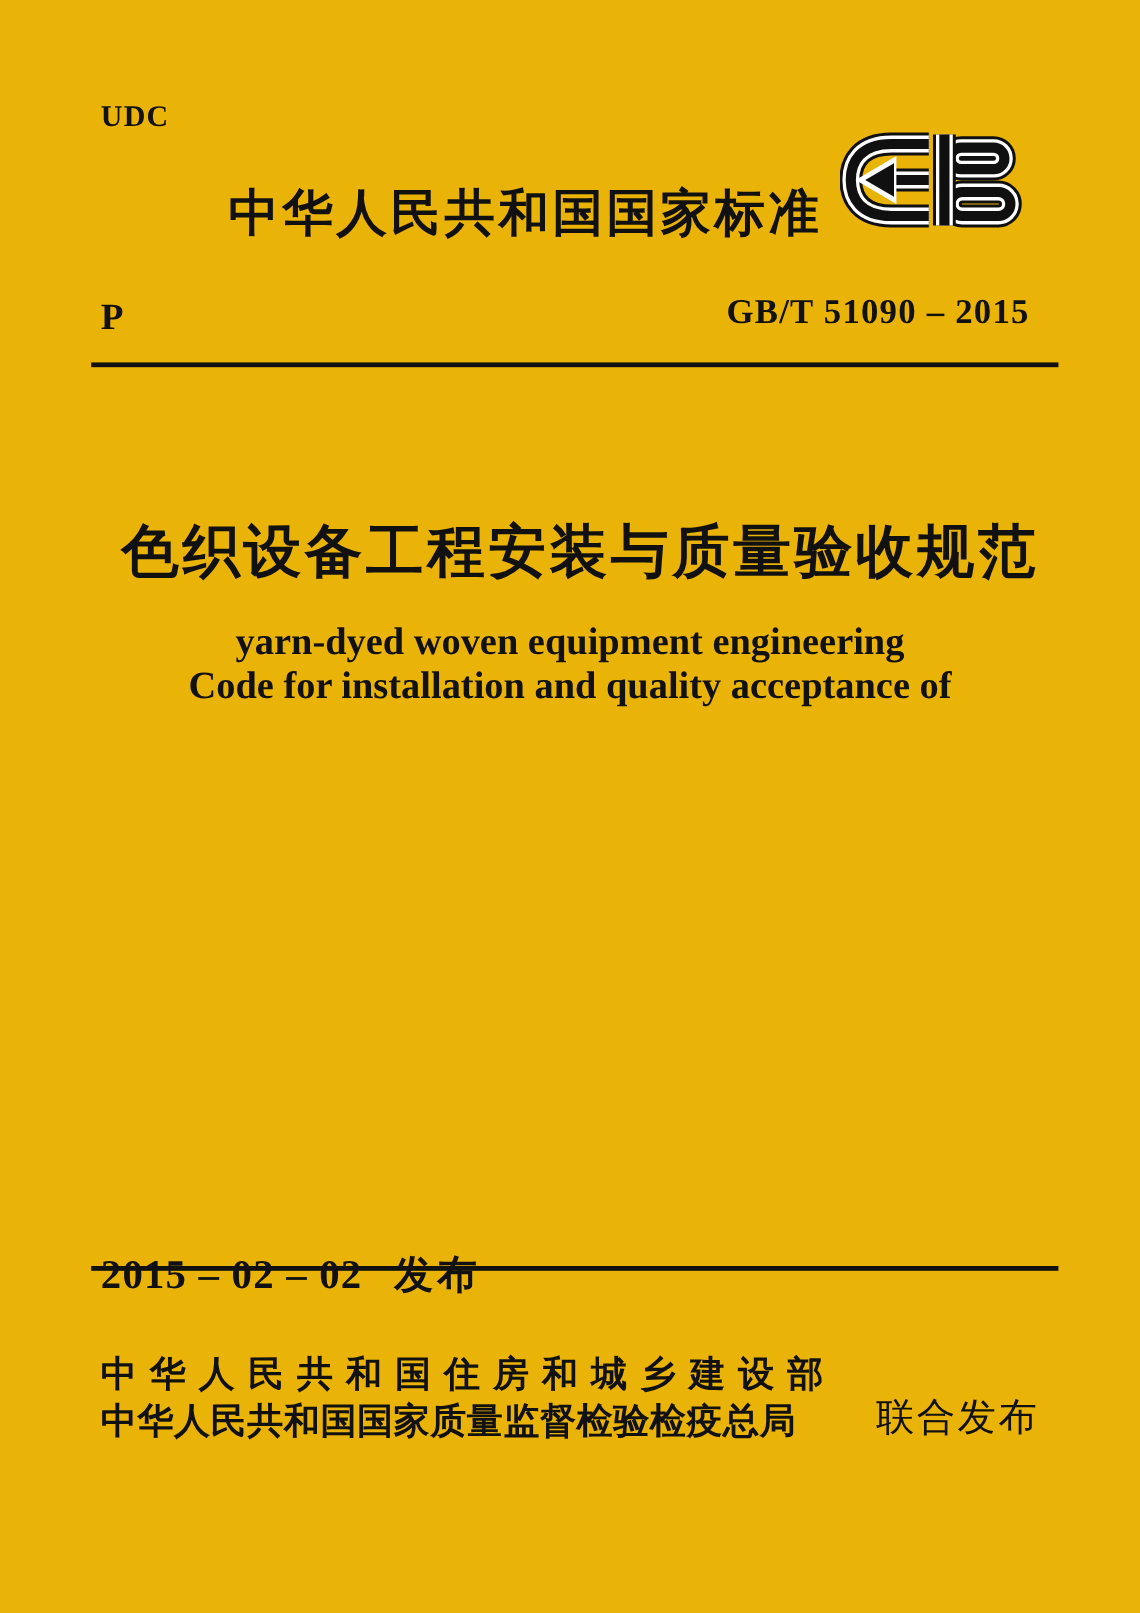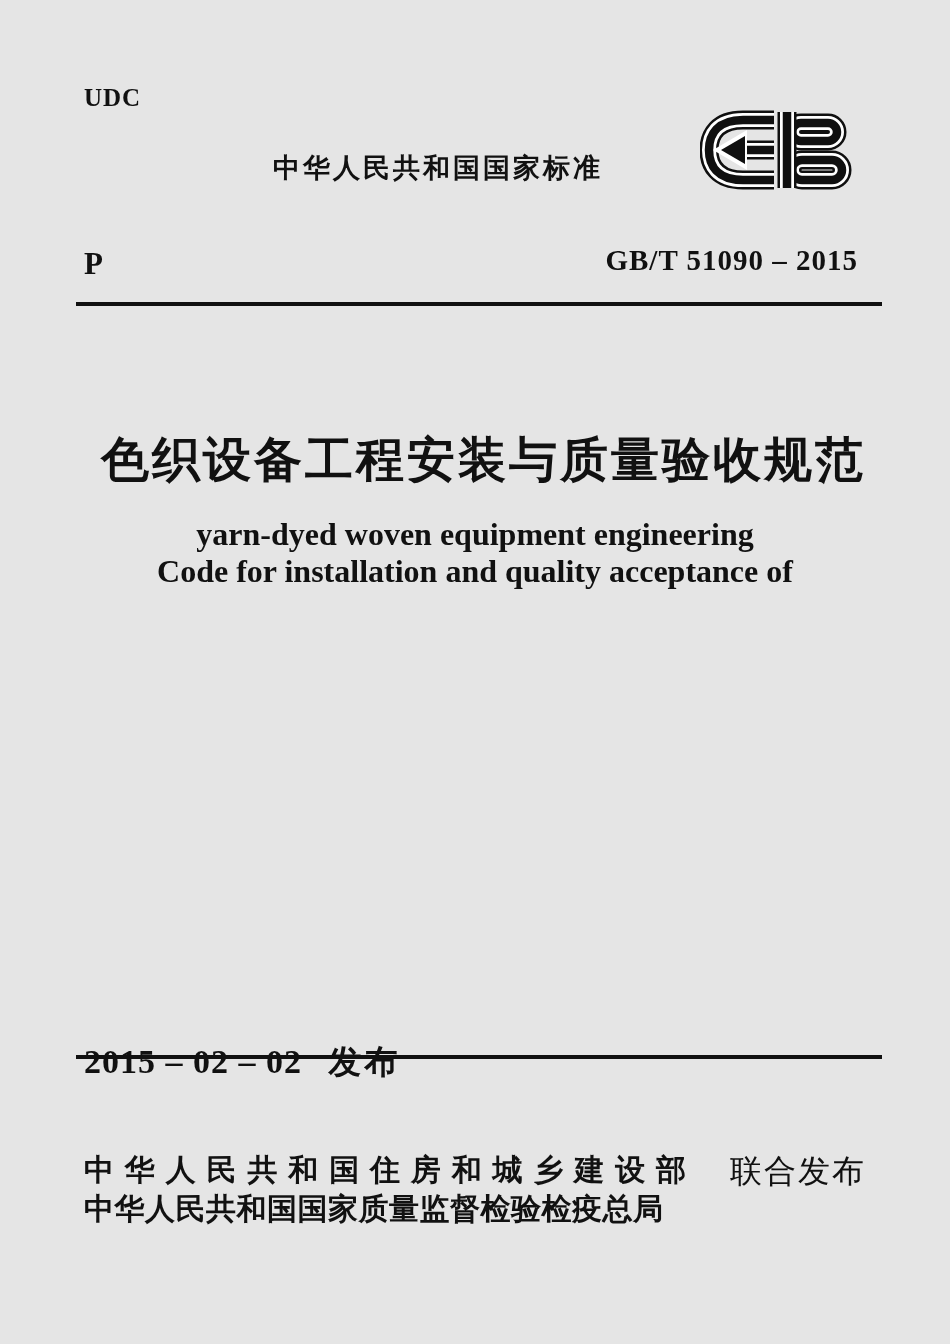--- a/index.html
+++ b/index.html
@@ -1,37 +1,37 @@
 <!DOCTYPE html>
 <html><head>
 <meta charset="utf-8">
 <style>
   html, body { margin: 0; padding: 0; background: #ffffff; }
   .page {
     position: relative;
     width: 950px;
     height: 1344px;
-    background: #e5e5e5;
+    background: #eab308;
     color: #111;
     overflow: hidden;
     font-family: "Liberation Sans", sans-serif;
   }
   .sr-only {
     position: absolute; width: 1px; height: 1px;
     overflow: hidden; clip: rect(0 0 0 0); white-space: nowrap;
   }
   #udc {
     position: absolute; left: 84px; top: 84px;
     font-family: "Liberation Serif", serif;
     font-weight: 700; font-size: 25px; letter-spacing: 1px;
   }
   #heading {
     position: absolute; left: 78px; top: 150px; width: 720px;
     text-align: center;
-    font-weight: 700; font-size: 27px; letter-spacing: 3px;
+    font-weight: 700; font-size: 42px; letter-spacing: 3px;
     white-space: nowrap;
   }
   #logo { position: absolute; left: 700px; top: 108px; width: 152px; height: 84px; }
   .s1 { stroke: #101010; stroke-width: 19; fill: none; }
   .s2 { stroke: #ffffff; stroke-width: 14; fill: none; }
   .s3 { stroke: #101010; stroke-width: 8.5; fill: none; }
   #pcode {
     position: absolute; left: 84px; top: 246px;
     font-family: "Liberation Serif", serif;
     font-weight: 700; font-size: 31px;
@@ -63,22 +63,22 @@
   }
   .date-item { white-space: nowrap; margin-top: 40px; }
   .date-num {
     font-family: "Liberation Serif", serif;
     font-weight: 700; font-size: 34px; letter-spacing: 1px;
   }
   .date-lab {
     font-weight: 700; font-size: 33px; margin-left: 22px; letter-spacing: 3px;
   }
   #pub {
-    position: absolute; left: 84px; right: 84px; top: 1150px;
-    display: flex; justify-content: space-between; align-items: flex-start;
+    position: absolute; left: 84px; right: 84px; top: 1126px;
+    display: flex; justify-content: space-between; align-items: flex-end;
   }
   .pub-lines { width: 602px; font-weight: 700; font-size: 30px; line-height: 39px; }
   .pl1 { text-align: justify; text-align-last: justify; }
   .pl2 { white-space: nowrap; letter-spacing: 0.5px; }
   #joint { font-weight: 400; font-size: 32px; letter-spacing: 2px; white-space: nowrap; }
 </style>
 </head>
 <body>
 
 <div class="page">

